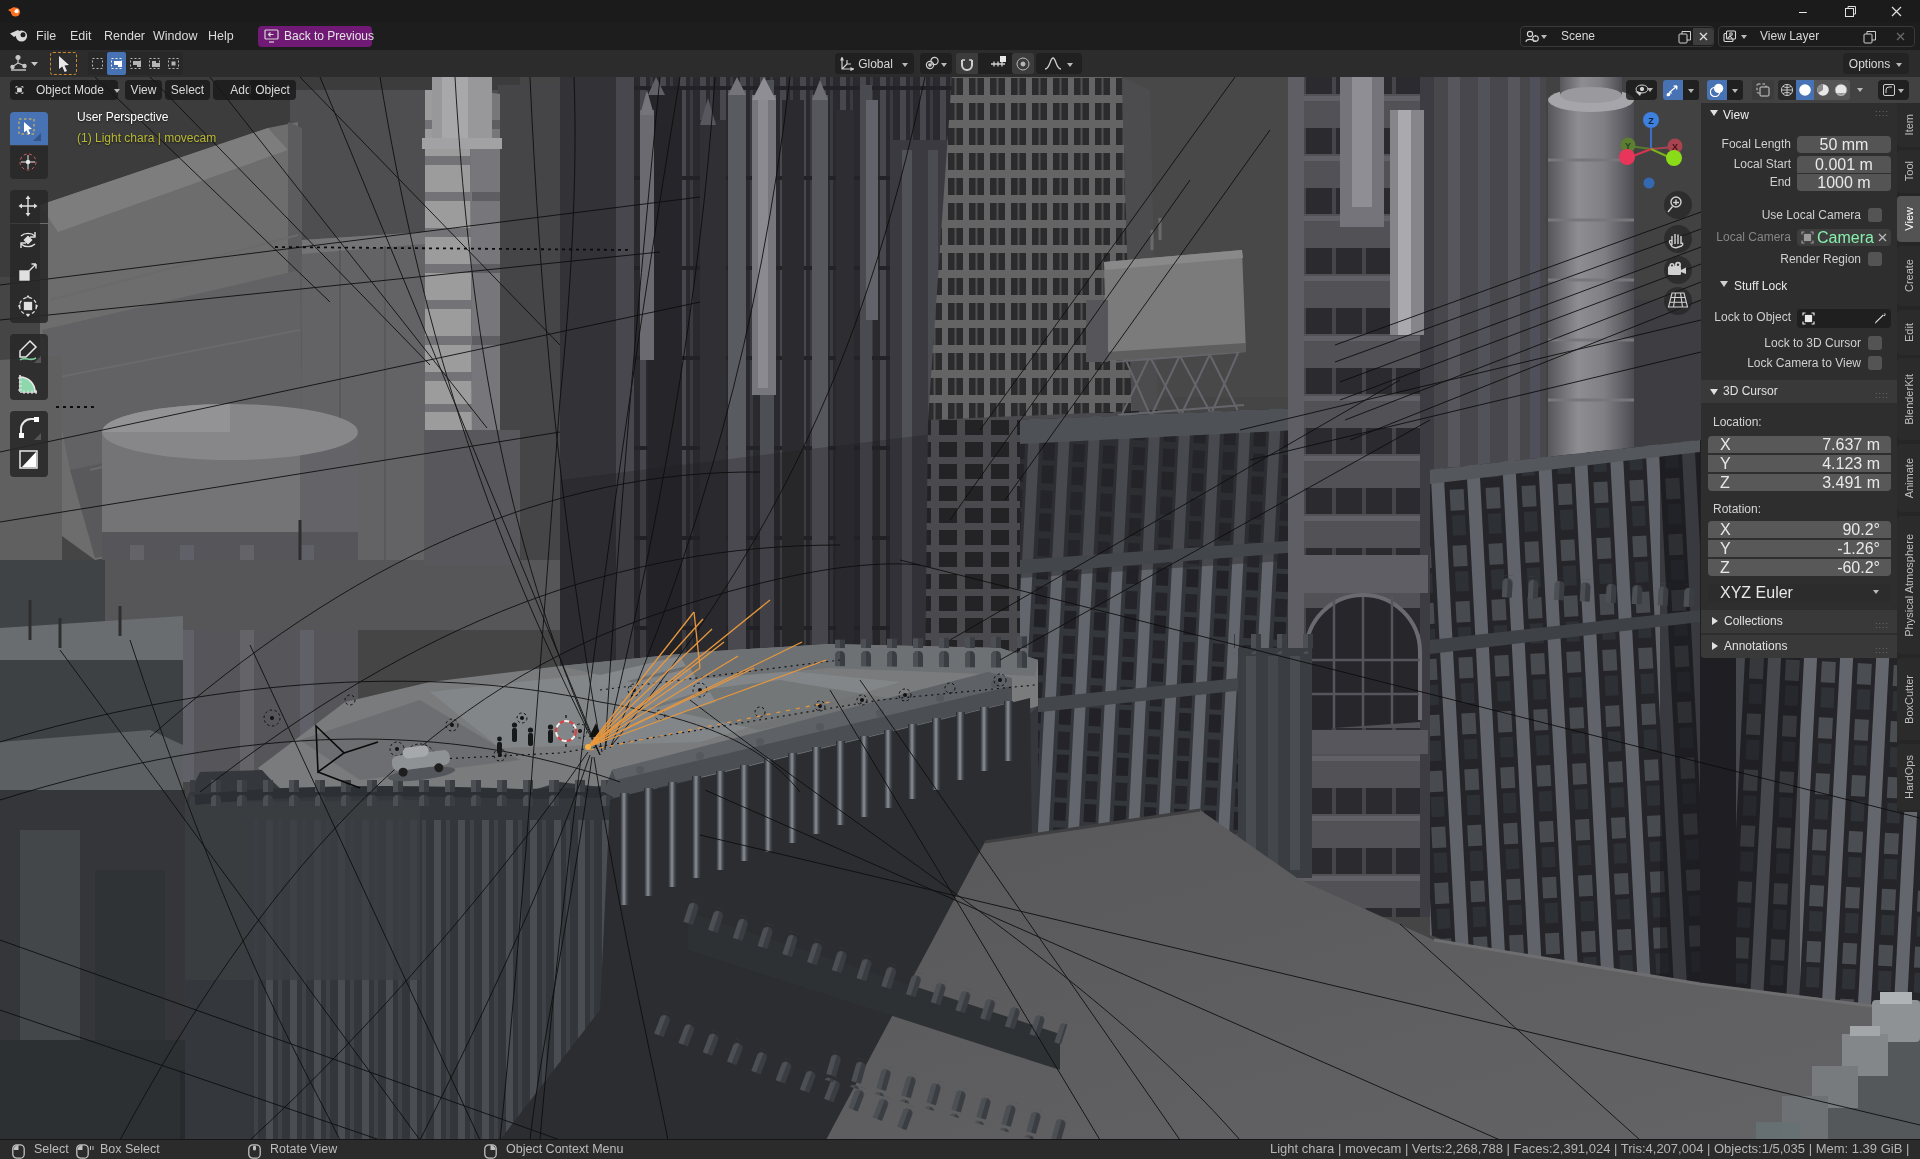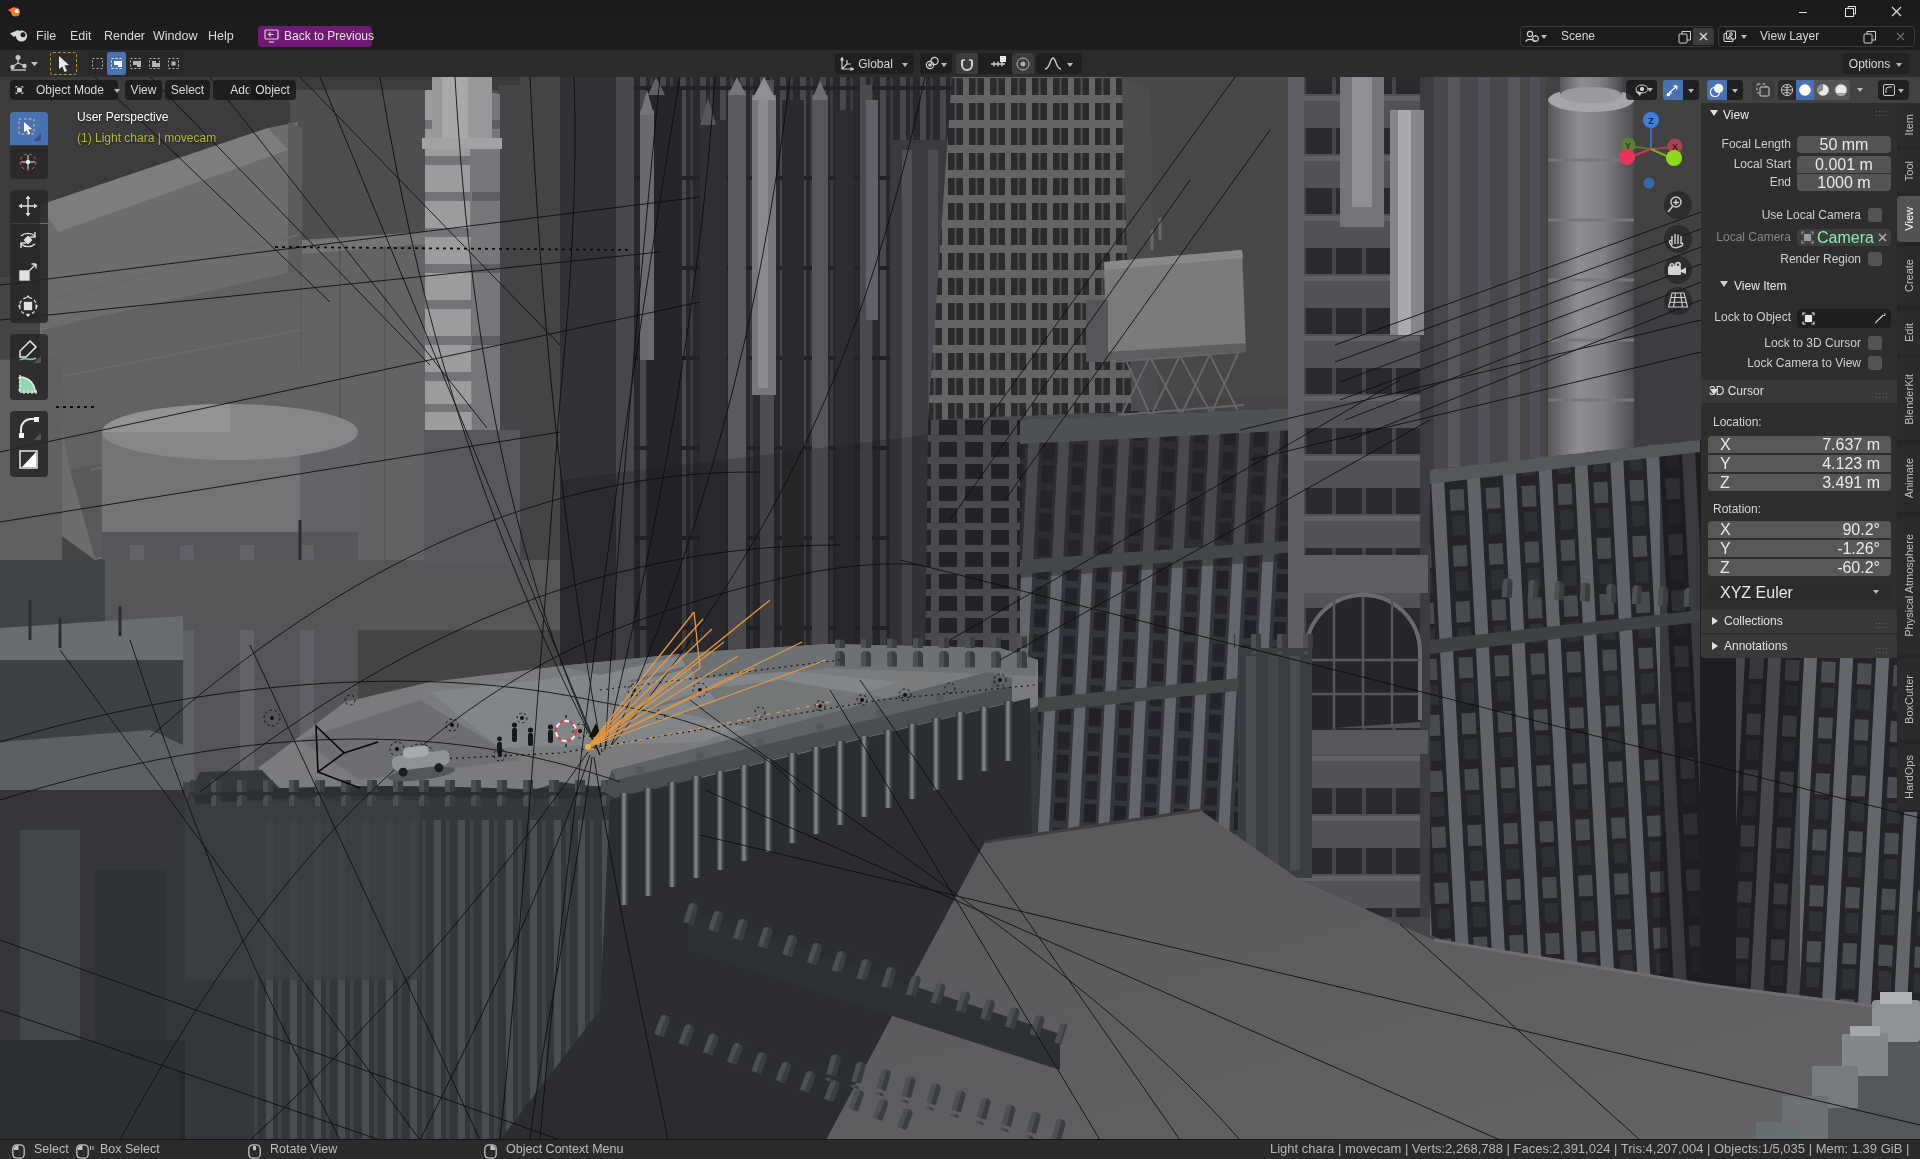--- a/index.html
+++ b/index.html
@@ -850,38 +850,38 @@
         <path d="M1 3.5 V1 H3.5 M9.5 1 H12 V3.5 M12 9.5 V12 H9.5 M3.5 12 H1 V9.5"></path>
       </svg>
    <span style="margin-left:20px">Camera</span>
    <svg class="abs" style="left:80px;top:3px" width="11" height="11" viewBox="0 0 11 11" stroke="#b9b9b9" stroke-width="1.3">
         <path d="M2 2 L9 9 M9 2 L2 9"></path>
       </svg>
  </div>
  <span class="lbl" style="left:0;top:148px;width:160px">Render Region</span>
     <div class="chk" style="left:167px;top:149px"></div>
  <div class="abs" style="left:19px;top:178px;width:0;height:0;border:4px solid transparent;border-top:6px solid #d0d0d0"></div>
- <span class="abs" style="left:33px;top:176px;color:#e8e8e8">View Item</span>
+ <span class="abs" style="left:33px;top:176px;color:#e8e8e8">Stuff Lock</span>
  <span class="lbl" style="left:0;top:206px;width:90px">Lock to Object</span>
  <div class="fld" style="left:96px;top:206px;width:94px;background:#1f1f1f;height:19px">
    <svg class="abs" style="left:5px;top:3px" width="13" height="13" viewBox="0 0 13 13" fill="none" stroke="#e8e8e8" stroke-width="1.2">
         <rect x="3.5" y="3.5" width="6" height="6" fill="#e8e8e8"></rect>
         <path d="M1 3.5 V1 H3.5 M9.5 1 H12 V3.5 M12 9.5 V12 H9.5 M3.5 12 H1 V9.5"></path>
       </svg>
    <svg class="abs" style="left:76px;top:3px" width="14" height="14" viewBox="0 0 14 14">
         <path d="M12.6 1.4 L8.8 5.2 L3.2 10.8 L2 12 L2.6 9.8 L8 4.4 L11.2 1 Z M9.8 2.6 L11.4 4.2 L12.8 2.8 L11.2 1.2 Z" fill="#e8e8e8"></path>
       </svg>
  </div>
  <span class="lbl" style="left:0;top:232px;width:160px">Lock to 3D Cursor</span>
     <div class="chk" style="left:167px;top:233px"></div>
  <span class="lbl" style="left:0;top:252px;width:160px">Lock Camera to View</span>
     <div class="chk" style="left:167px;top:253px"></div>
  <div class="phead" style="top:277px">
   <div class="abs" style="left:9px;top:9px;width:0;height:0;border:4px solid transparent;border-top:6px solid #e0e0e0"></div>
-  <span style="margin-left:8px">3D Cursor</span><span class="dots" style="top:4px">::::</span>
+  <span style="margin-left:22px">3D Cursor</span><span class="dots" style="top:4px">::::</span>
  </div>
  <span class="abs" style="left:12px;top:312px">Location:</span>
  <div class="fld fr" style="left:7px;top:333px;width:183px;background:#585858;border-radius:4px 4px 0 0">
       <span>X</span>
       <span>7.637 m</span>
     </div>
  <div class="fld fr" style="left:7px;top:352px;width:183px;background:#585858;border-radius:0">
       <span>Y</span>
       <span>4.123 m</span>
     </div>

